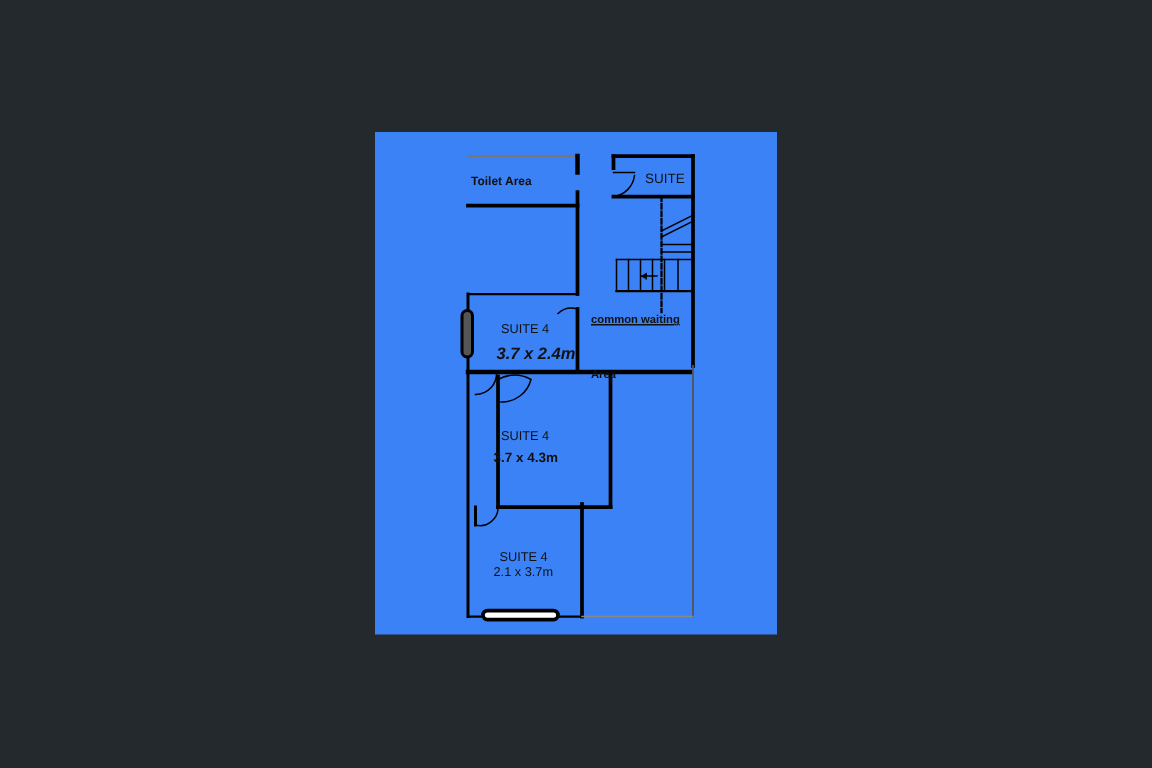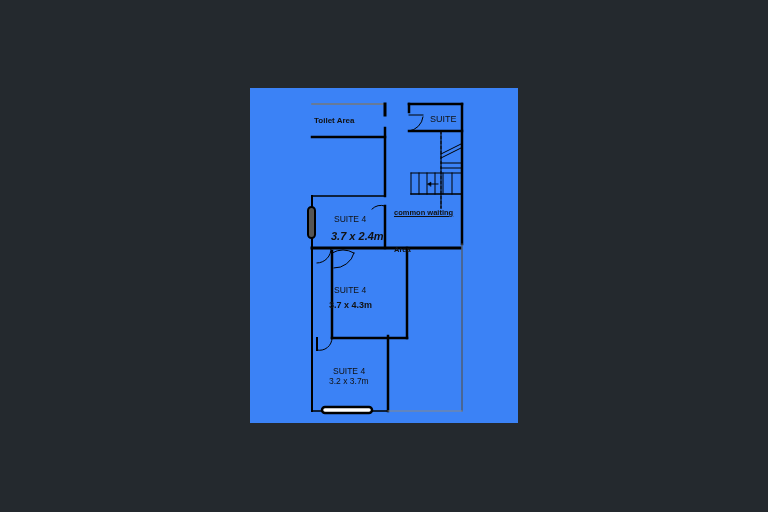--- a/index.html
+++ b/index.html
@@ -84,14 +84,14 @@
   <span class="lbl" style="left:84px;top:127px;font-size:8.5px;">SUITE 4</span>
   <span class="lbl lbl-bold" style="left:81px;top:143px;font-size:11px;font-style:italic;">3.7 x 2.4m</span>
 
   <span class="lbl lbl-bold" style="left:144px;top:121px;font-size:7.5px;text-decoration:underline;">common waiting</span>
   <span class="lbl lbl-bold" style="left:144px;top:131px;font-size:7.5px;margin-top:27px;">Area</span>
 
   <span class="lbl" style="left:84px;top:198px;font-size:8.5px;">SUITE 4</span>
   <span class="lbl lbl-bold" style="left:79px;top:213px;font-size:9px;text-align:center;">3.7 x 4.3m</span>
 
   <span class="lbl" style="left:83px;top:279px;font-size:8.5px;">SUITE 4</span>
-  <span class="lbl" style="left:79px;top:289px;font-size:8.5px;">3.2 x 3.7m</span>
+  <span class="lbl" style="left:79px;top:289px;font-size:8.5px;">2.1 x 3.7m</span>
 </div>
 
 </body></html>

